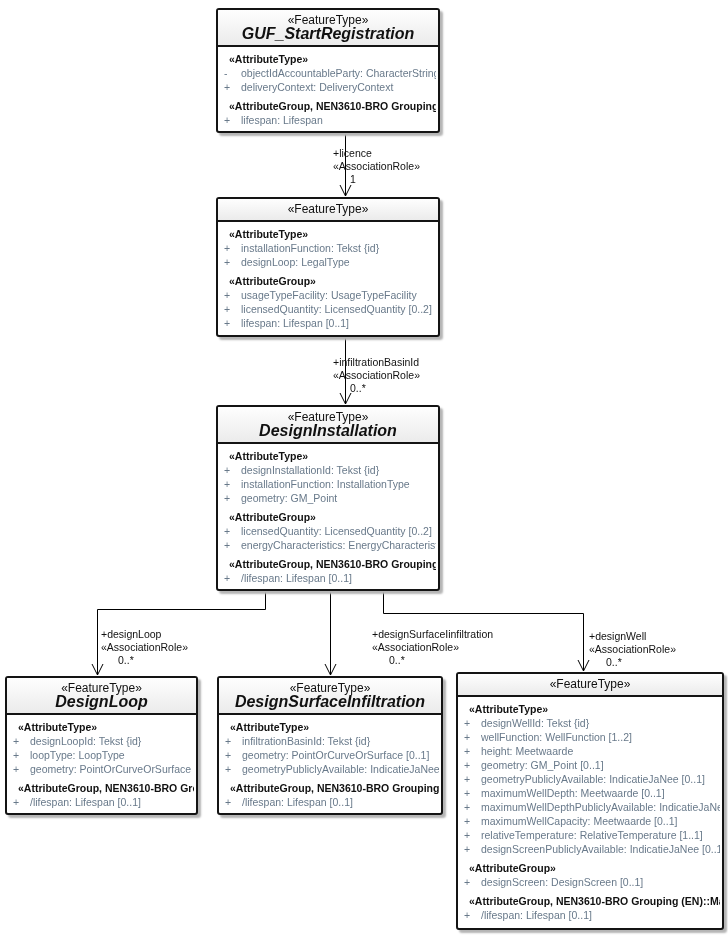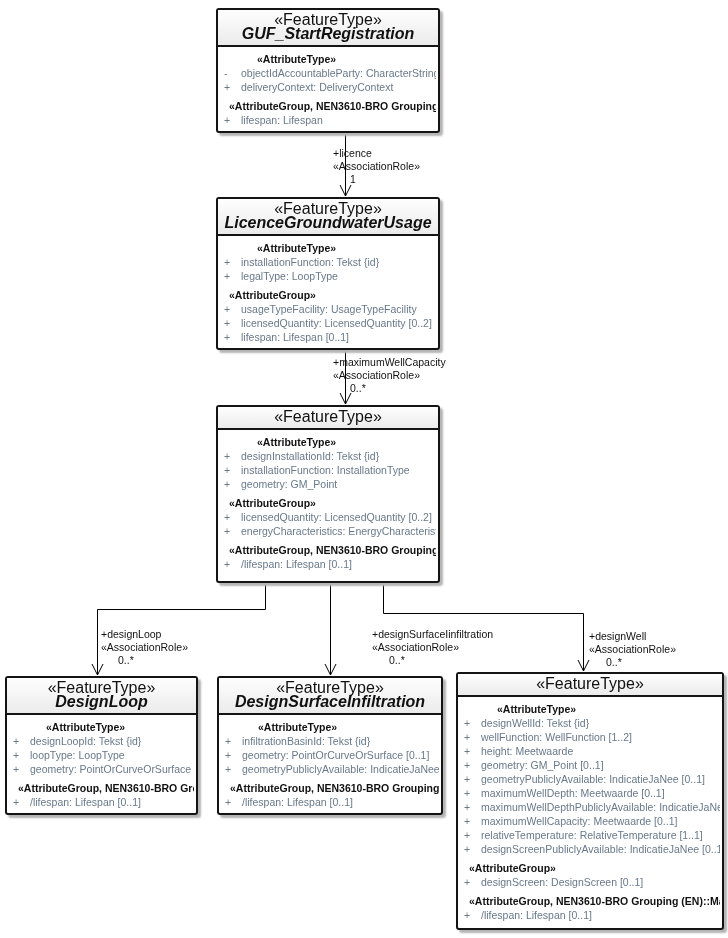--- a/index.html
+++ b/index.html
@@ -21,29 +21,29 @@
     display: flex;
     flex-direction: column;
   }
   .uml-head {
     background: linear-gradient(180deg, #fefefe, #ebebeb);
     border-bottom: 2px solid #141414;
     border-radius: 1px 1px 0 0;
     text-align: center;
     padding: 3px 2px 4px 2px;
   }
-  .stereo { font-size: 16px; line-height: 14px; color: #111; }
+  .stereo { font-size: 12px; line-height: 14px; color: #111; }
   .cname  { font-size: 16px; line-height: 14px; font-weight: bold; color: #111; font-style: italic; }
   .uml-body { padding: 5px 2px 4px 0; flex: 1; }
   .sec-head {
     font-size: 10.5px; font-weight: bold; color: #111;
     line-height: 14px; padding-left: 11px; margin-top: 5px;
     white-space: nowrap; overflow: hidden;
   }
-  .sec-head:first-child { margin-top: 0; margin-left: 28px; }
+  .sec-head:first-child { margin-top: 0; }
   .attr-row {
     display: flex; font-size: 10.5px; color: #68798a;
     line-height: 14px; padding-left: 6px;
     white-space: nowrap; overflow: hidden;
   }
   .vis { flex: 0 0 17px; width: 17px; }
   .atext { flex: 1; overflow: hidden; }
   .assoc-label {
     position: absolute; font-size: 10.5px; color: #111;
     line-height: 13px; white-space: nowrap;
@@ -95,51 +95,51 @@
         <div class="attr-row">
           <span class="vis">+</span>
           <span class="atext">lifespan: Lifespan</span>
         </div>
       </div>
   </div>
 
   <div class="uml-class" style="left:216px;top:197px;width:224px;min-height:140px;">
     <div class="uml-head">
       <div class="stereo">«FeatureType»</div>
-      <div class="cname">LicenceGroundwaterUsage</div>
     </div>
     <div class="uml-body">
         <div class="sec-head">«AttributeType»</div>
         <div class="attr-row">
           <span class="vis">+</span>
           <span class="atext">installationFunction: Tekst {id}</span>
         </div>
         <div class="attr-row">
           <span class="vis">+</span>
-          <span class="atext">legalType: LoopType</span>
+          <span class="atext">designLoop: LegalType</span>
         </div>
         <div class="sec-head">«AttributeGroup»</div>
         <div class="attr-row">
           <span class="vis">+</span>
           <span class="atext">usageTypeFacility: UsageTypeFacility</span>
         </div>
         <div class="attr-row">
           <span class="vis">+</span>
           <span class="atext">licensedQuantity: LicensedQuantity [0..2]</span>
         </div>
         <div class="attr-row">
           <span class="vis">+</span>
           <span class="atext">lifespan: Lifespan [0..1]</span>
         </div>
       </div>
   </div>
 
   <div class="uml-class" style="left:216px;top:405px;width:224px;min-height:178px;">
     <div class="uml-head">
       <div class="stereo">«FeatureType»</div>
+      <div class="cname">DesignInstallation</div>
     </div>
     <div class="uml-body">
         <div class="sec-head">«AttributeType»</div>
         <div class="attr-row">
           <span class="vis">+</span>
           <span class="atext">designInstallationId: Tekst {id}</span>
         </div>
         <div class="attr-row">
           <span class="vis">+</span>
           <span class="atext">installationFunction: InstallationType</span>
@@ -278,21 +278,21 @@
       </div>
   </div>
 
   <div class="assoc-label" style="left:333px;top:147px;">
     <span class="role">+licence</span><br>
     <span class="astereo">«AssociationRole»</span>
     <span class="mult">1</span>
   </div>
 
   <div class="assoc-label" style="left:333px;top:356px;">
-    <span class="role">+maximumWellCapacity</span><br>
+    <span class="role">+infiltrationBasinId</span><br>
     <span class="astereo">«AssociationRole»</span>
     <span class="mult">0..*</span>
   </div>
 
   <div class="assoc-label" style="left:101px;top:628px;">
     <span class="role">+designLoop</span><br>
     <span class="astereo">«AssociationRole»</span>
     <span class="mult">0..*</span>
   </div>
 

